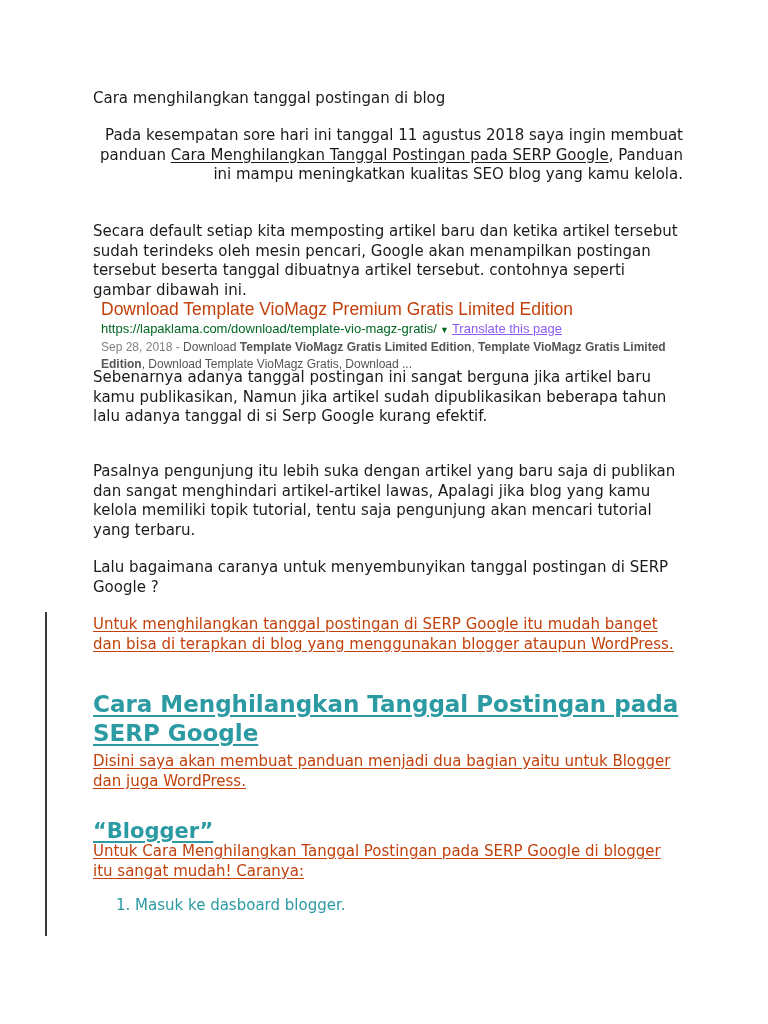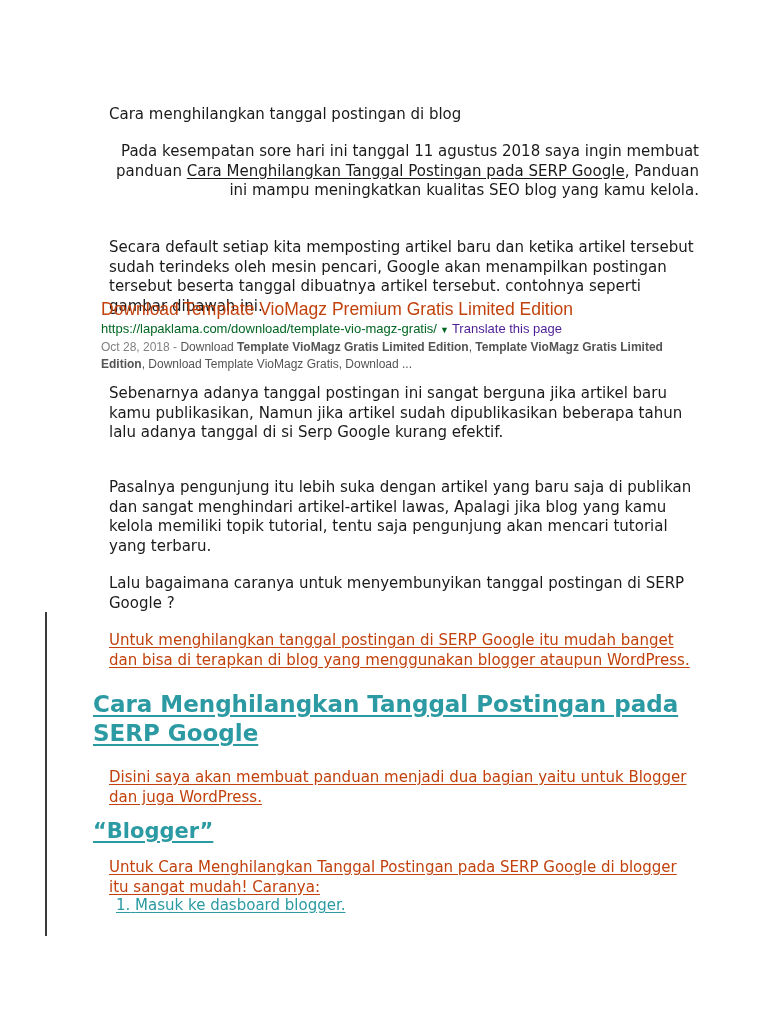--- a/index.html
+++ b/index.html
@@ -1,33 +1,33 @@
 <!DOCTYPE html>
 <html><head>
   <meta charset="utf-8">
   <style>
     html, body { margin: 0; padding: 0; background: #ffffff; }
     body { width: 768px; height: 1024px; position: relative; overflow: hidden;
            font-family: "DejaVu Sans", sans-serif; color: #1a1a1a; }
     .page { position: absolute; left: 0; top: 0; width: 768px; height: 1024px; }
-    .p { position: absolute; left: 93px; width: 590px; font-size: 15px; line-height: 19.5px; margin: 16px; }
+    .p { position: absolute; left: 93px; width: 590px; font-size: 15px; line-height: 19.5px; margin: 0; }
     .teal-u { color: #c2410c; text-decoration: underline; text-underline-offset: 2px; }
     .dark-u { color: #1a1a1a; text-decoration: underline; text-underline-offset: 2px; }
     .serp { position: absolute; left: 101px; top: 298px; width: 570px; font-family: "Liberation Sans", sans-serif; }
     .serp-title { font-size: 17.5px; color: #c2410c; line-height: 22px; }
     .serp-url { font-size: 13px; color: #006621; line-height: 17px; }
-    .serp-url .tr { color: #4c1d95; }
+    .serp-url .tr { color: #8b5cf6; text-decoration: underline; }
     .serp-url .arrow { color: #006621; font-size: 9px; margin: 0 3px; }
     .serp-snippet { font-size: 12px; color: #545454; line-height: 17px; }
     .serp-snippet .date { color: #808080; }
     .serp-snippet b { color: #545454; }
     .h2 { position: absolute; left: 93px; top: 690px; width: 600px; font-size: 23px; font-weight: bold; line-height: 29px; color: #2b9aa3; text-decoration: underline; text-underline-offset: 3px; }
     .h3 { position: absolute; left: 93px; top: 818px; font-size: 21px; font-weight: bold; line-height: 26px; color: #2b9aa3; text-decoration: underline; text-underline-offset: 3px; }
     .list { position: absolute; left: 116px; top: 896px; font-size: 15px; line-height: 19.5px; }
-    .list div { color: #2b9aa3; text-decoration: underline; text-underline-offset: 2px; }
+    .list div { color: #2b9aa3; text-underline-offset: 2px; }
     .vbar { position: absolute; left: 45px; top: 612px; width: 2px; height: 324px; background: #3a3a3a; }
   </style>
 </head>
 <body>
 
 <div class="page">
 
   <p class="p" style="top:89px;">Cara menghilangkan tanggal postingan di blog</p>
 
   <p class="p" style="top:126px;text-align:right;">
@@ -35,21 +35,21 @@
   </p>
 
   <p class="p" style="top:222px;">Secara default setiap kita memposting artikel baru dan ketika artikel tersebut sudah terindeks oleh mesin pencari, Google akan menampilkan postingan tersebut beserta tanggal dibuatnya artikel tersebut. contohnya seperti gambar dibawah ini.</p>
 
   <div class="serp">
     <div class="serp-title">Download Template VioMagz Premium Gratis Limited Edition</div>
     <div class="serp-url">
       <span>https://lapaklama.com/download/template-vio-magz-gratis/</span><span class="arrow">▼</span><span class="tr">Translate this page</span>
     </div>
     <div class="serp-snippet">
-      <span class="date">Oct 28, 2018</span><span class="date"> - </span><span>Download </span><b>Template VioMagz Gratis Limited Edition</b><span>, </span><b>Template VioMagz Gratis Limited Edition</b><span>, Download Template VioMagz Gratis, Download ...</span>
+      <span class="date">Sep 28, 2018</span><span class="date"> - </span><span>Download </span><b>Template VioMagz Gratis Limited Edition</b><span>, </span><b>Template VioMagz Gratis Limited Edition</b><span>, Download Template VioMagz Gratis, Download ...</span>
     </div>
   </div>
 
   <p class="p" style="top:368px;">Sebenarnya adanya tanggal postingan ini sangat berguna jika artikel baru kamu publikasikan, Namun jika artikel sudah dipublikasikan beberapa tahun lalu adanya tanggal di si Serp Google kurang efektif.</p>
 
   <p class="p" style="top:462px;">Pasalnya pengunjung itu lebih suka dengan artikel yang baru saja di publikan dan sangat menghindari artikel-artikel lawas, Apalagi jika blog yang kamu kelola memiliki topik tutorial, tentu saja pengunjung akan mencari tutorial yang terbaru.</p>
 
   <p class="p" style="top:558px;">Lalu bagaimana caranya untuk menyembunyikan tanggal postingan di SERP Google ?</p>
 
   <div class="vbar"></div>

